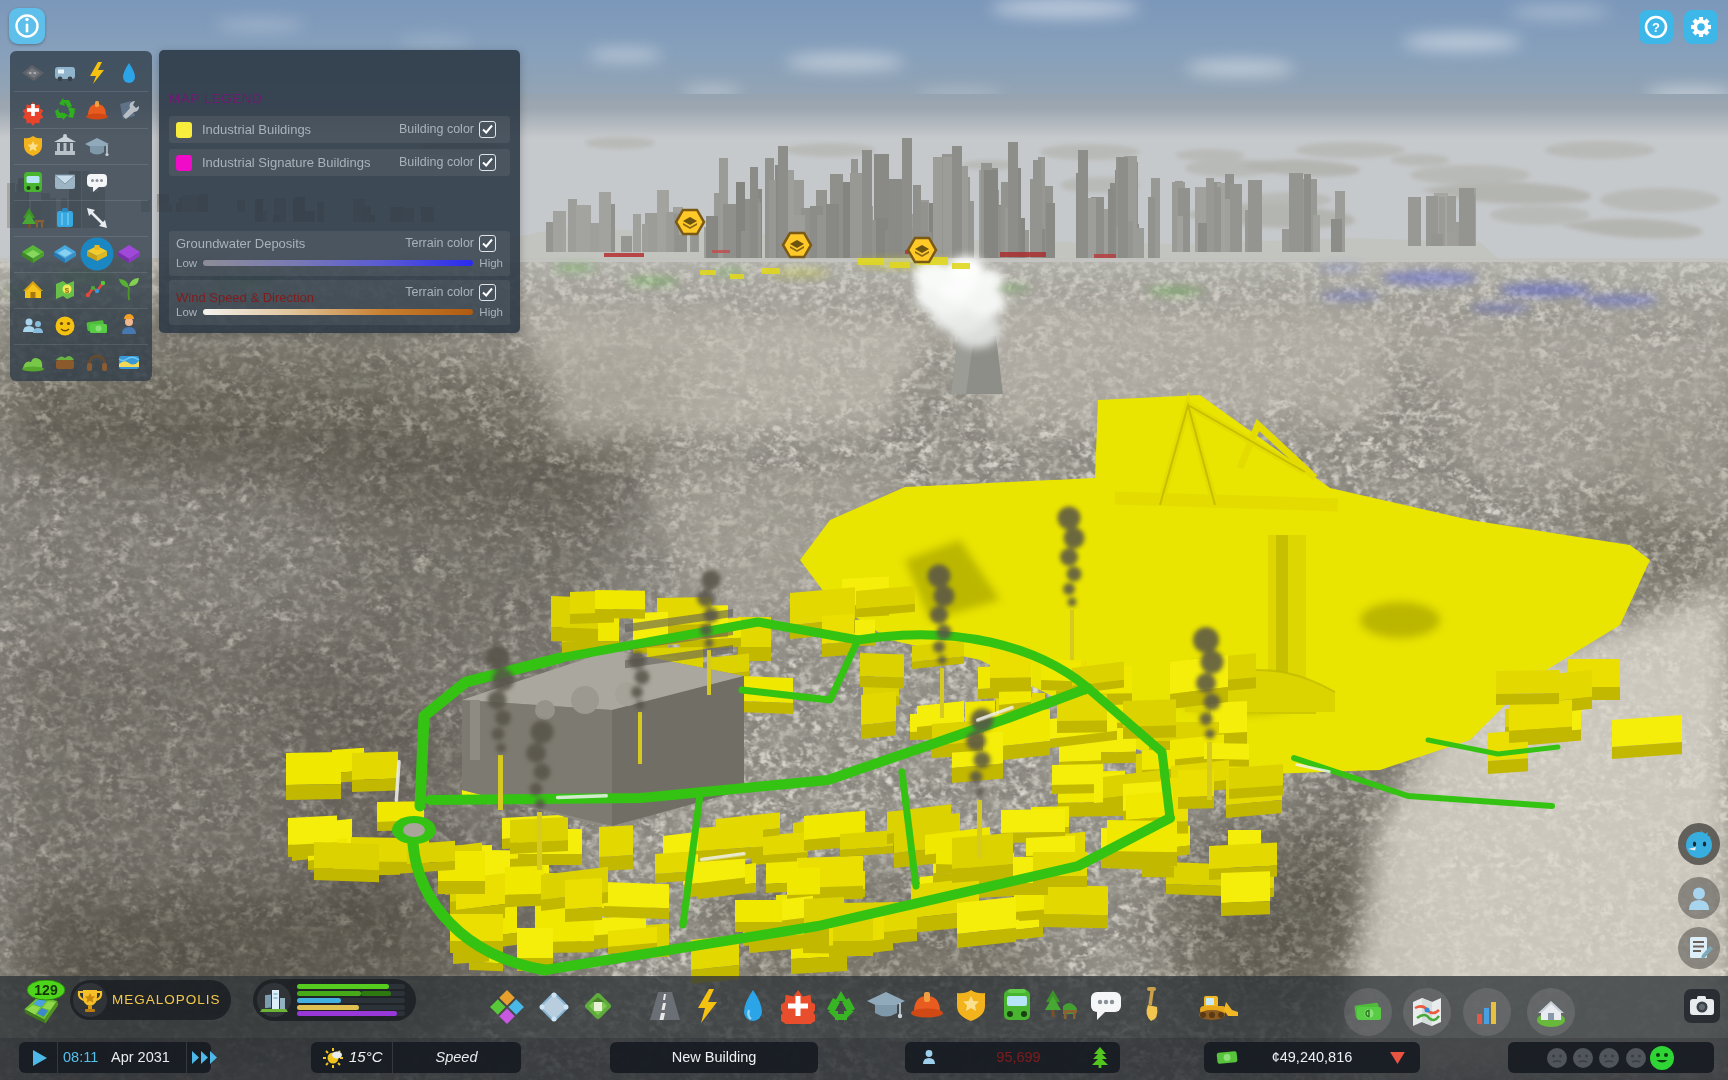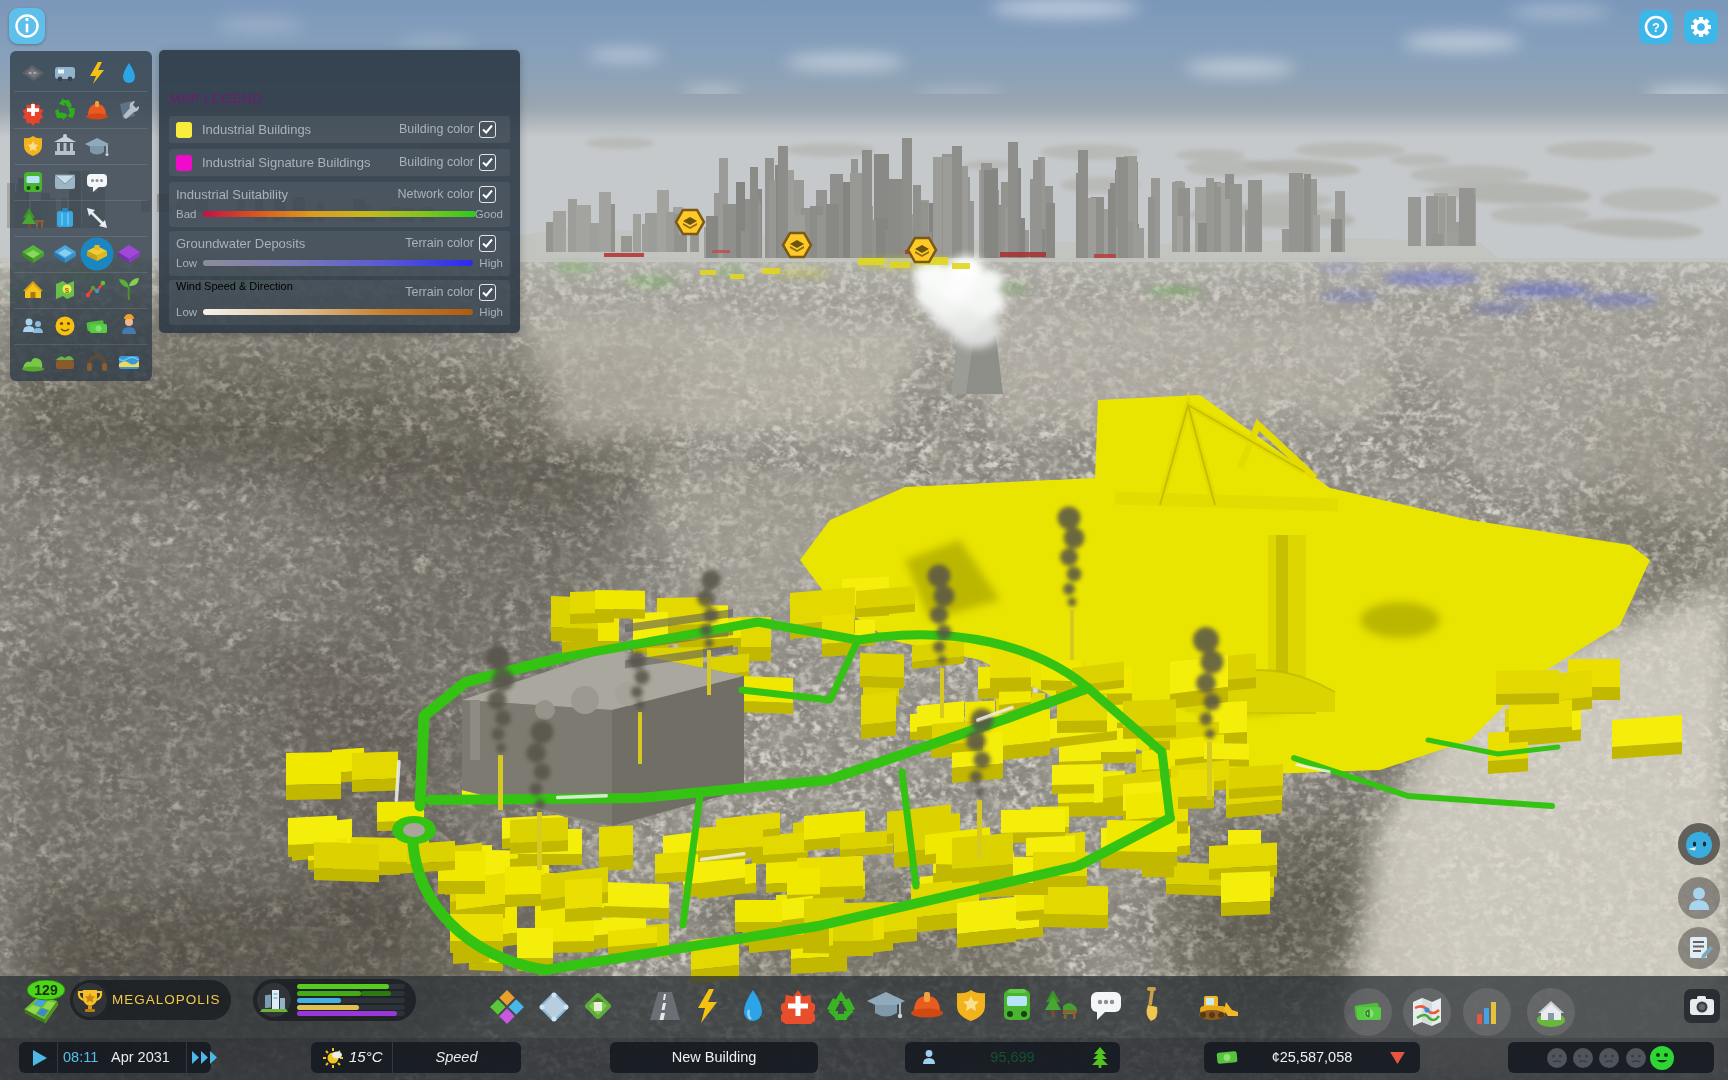--- a/index.html
+++ b/index.html
@@ -1527,48 +1527,36 @@
     <div class="abs" style="left:7px;top:5.5px;width:16px;height:16px;background:#ef0bc8;border-radius:3px;"></div>
     <div class="abs" style="left:33px;top:6px;color:#a9b2ba;font-size:13px;">Industrial Signature Buildings</div>
     <div class="abs" style="right:36px;top:6px;color:#a9b2ba;font-size:12.5px;">Building color</div>
     <div class="abs" style="right:14px;top:5px;width:15px;height:15px;border:1.7px solid #dfe4e8;border-radius:3px;">
       <svg width="15" height="15" viewBox="0 0 15 15">
           <path d="M3,7.5 L6.2,10.5 L12,3.5" stroke="#fff" stroke-width="2" fill="none"></path>
         </svg>
     </div>
   </div>
 
-  <div class="abs" style="left:10px;top:132px;width:341px;height:45px;background:rgba(255,255,255,0.07);border-radius:3px;">
-    <div class="abs" style="left:7px;top:5px;color:#a9b2ba;font-size:13px;">Industrial Suitability</div>
-    <div class="abs" style="right:36px;top:5px;color:#a9b2ba;font-size:12.5px;">Network color</div>
-    <div class="abs" style="right:14px;top:4px;width:15px;height:15px;border:1.7px solid #dfe4e8;border-radius:3px;">
-      <svg width="15" height="15" viewBox="0 0 15 15">
-          <path d="M3,7.5 L6.2,10.5 L12,3.5" stroke="#fff" stroke-width="2" fill="none"></path>
-        </svg>
-    </div>
-    <div class="abs" style="left:7px;top:26px;color:#a9b2ba;font-size:11.5px;">Bad</div>
-    <div class="abs" style="right:7px;top:26px;color:#a9b2ba;font-size:11.5px;">Good</div>
-    <div class="abs" style="left:34px;top:29px;width:273px;height:6px;border-radius:3px;background:linear-gradient(90deg,#c41048,#d8581c,#dd9b1e,#c8b81e,#84c41c,#2ecb1e);"></div>
-  </div>
 
   <div class="abs" style="left:10px;top:181px;width:341px;height:45px;background:rgba(255,255,255,0.07);border-radius:3px;">
     <div class="abs" style="left:7px;top:5px;color:#a9b2ba;font-size:13px;">Groundwater Deposits</div>
     <div class="abs" style="right:36px;top:5px;color:#a9b2ba;font-size:12.5px;">Terrain color</div>
     <div class="abs" style="right:14px;top:4px;width:15px;height:15px;border:1.7px solid #dfe4e8;border-radius:3px;">
       <svg width="15" height="15" viewBox="0 0 15 15">
           <path d="M3,7.5 L6.2,10.5 L12,3.5" stroke="#fff" stroke-width="2" fill="none"></path>
         </svg>
     </div>
     <div class="abs" style="left:7px;top:26px;color:#a9b2ba;font-size:11.5px;">Low</div>
     <div class="abs" style="right:7px;top:26px;color:#a9b2ba;font-size:11.5px;">High</div>
     <div class="abs" style="left:34px;top:29px;width:270px;height:6px;border-radius:3px;background:linear-gradient(90deg,#8d8d98,#7a7ab4,#5a5ad4,#2a2af0);"></div>
   </div>
 
   <div class="abs" style="left:10px;top:230px;width:341px;height:45px;background:rgba(255,255,255,0.07);border-radius:3px;">
-    <div class="abs" style="left:7px;top:0;color:#000000;font-size:11px;">Wind Speed &amp; Direction</div>
+    <div class="abs" style="left:7px;top:10px;color:#7f1d1d;font-size:13px;">Wind Speed &amp; Direction</div>
     <div class="abs" style="right:36px;top:5px;color:#a9b2ba;font-size:12.5px;">Terrain color</div>
     <div class="abs" style="right:14px;top:4px;width:15px;height:15px;border:1.7px solid #dfe4e8;border-radius:3px;">
       <svg width="15" height="15" viewBox="0 0 15 15">
           <path d="M3,7.5 L6.2,10.5 L12,3.5" stroke="#fff" stroke-width="2" fill="none"></path>
         </svg>
     </div>
     <div class="abs" style="left:7px;top:26px;color:#a9b2ba;font-size:11.5px;">Low</div>
     <div class="abs" style="right:7px;top:26px;color:#a9b2ba;font-size:11.5px;">High</div>
     <div class="abs" style="left:34px;top:29px;width:270px;height:6px;border-radius:3px;background:linear-gradient(90deg,#f4f2ee,#e0c49a,#c88030,#b05a10);"></div>
   </div>
@@ -1787,37 +1775,37 @@
 
   <div class="abs" style="left:610px;top:4px;width:208px;height:31px;background:rgba(22,27,33,0.9);border-radius:6px;">
     <div class="abs" style="left:0;top:7px;width:208px;text-align:center;color:#eef1f3;font-size:14.5px;">New Building</div>
   </div>
 
   <div class="abs" style="left:905px;top:4px;width:215px;height:31px;background:rgba(22,27,33,0.9);border-radius:6px;">
     <svg class="abs" style="left:15px;top:6px" width="18" height="18" viewBox="0 0 18 18">
         <circle cx="9" cy="5.5" r="3.4" fill="#9ecfec"></circle>
         <path d="M3,16 q0,-6 6,-6 q6,0 6,6 Z" fill="#9ecfec"></path>
       </svg>
-    <div class="abs" style="left:0;top:7px;width:215px;text-align:center;color:#14532d;font-size:14.5px;">95,699</div>
+    <div class="abs" style="left:6px;top:7px;width:215px;text-align:center;color:#7f1d1d;font-size:14.5px;">95,699</div>
     <svg class="abs" style="left:185px;top:5px" width="20" height="21" viewBox="0 0 20 21">
       <g fill="#52c61e">
           <polygon points="10,0 16,7 4,7"></polygon>
           <polygon points="10,5 17,12 3,12"></polygon>
           <polygon points="10,10 18,18 2,18"></polygon>
           <rect x="8.6" y="17" width="2.8" height="4"></rect>
         </g>
     </svg>
   </div>
 
   <div class="abs" style="left:1204px;top:4px;width:216px;height:31px;background:rgba(22,27,33,0.9);border-radius:6px;">
     <svg class="abs" style="left:12px;top:7px" width="24" height="17" viewBox="0 0 24 17">
       <rect x="1" y="3" width="20" height="11" rx="2" fill="#57c43c" transform="rotate(-6 11 8)"></rect>
       <circle cx="11" cy="8.5" r="3.4" fill="#8fe07a"></circle>
     </svg>
-    <div class="abs" style="left:0;top:7px;width:216px;text-align:center;color:#eef1f3;font-size:14.5px;">¢25,587,058</div>
+    <div class="abs" style="left:0;top:7px;width:216px;text-align:center;color:#eef1f3;font-size:14.5px;">¢49,240,816</div>
     <svg class="abs" style="left:186px;top:10px" width="15" height="12" viewBox="0 0 16 13">
         <polygon points="0,0 16,0 8,13" fill="#e85440"></polygon>
       </svg>
   </div>
 
   <div class="abs" style="left:1508px;top:4px;width:206px;height:31px;background:rgba(22,27,33,0.9);border-radius:6px;">
     <svg class="abs" style="left:38px;top:5px" width="22" height="22" viewBox="0 0 22 22">
         <circle cx="11" cy="11" r="10" fill="#7c8188" opacity="0.55"></circle>
         <circle cx="7.5" cy="9" r="1.5" fill="#3a3e44"></circle>
         <circle cx="14.5" cy="9" r="1.5" fill="#3a3e44"></circle>

